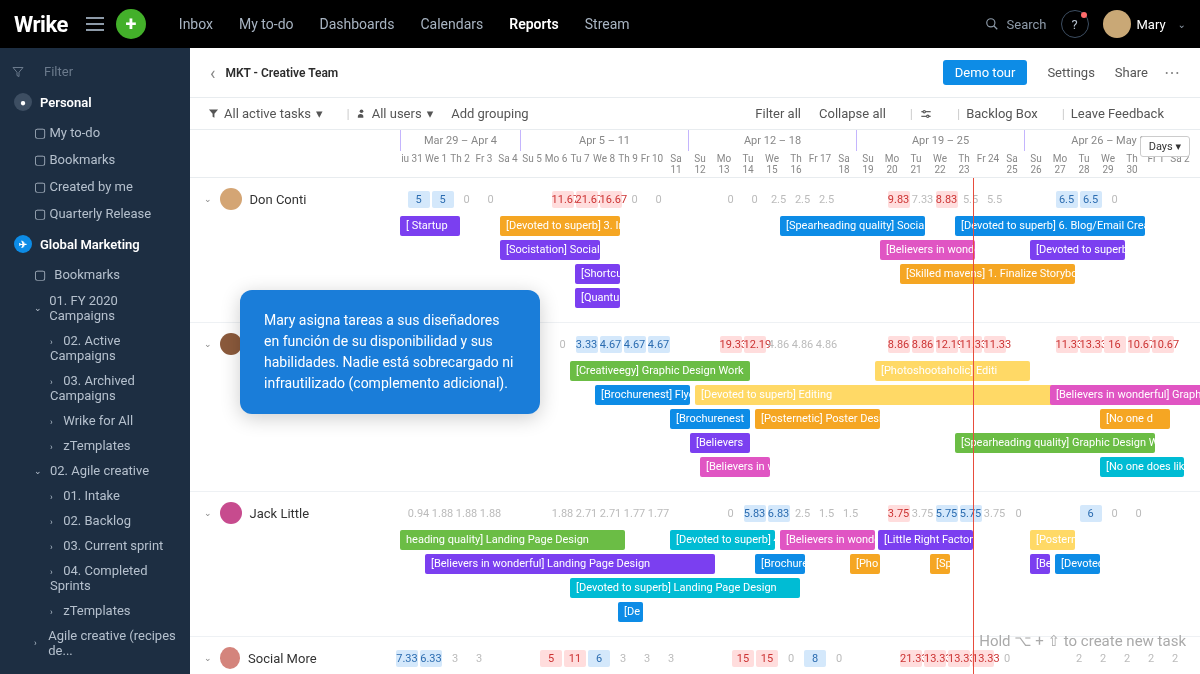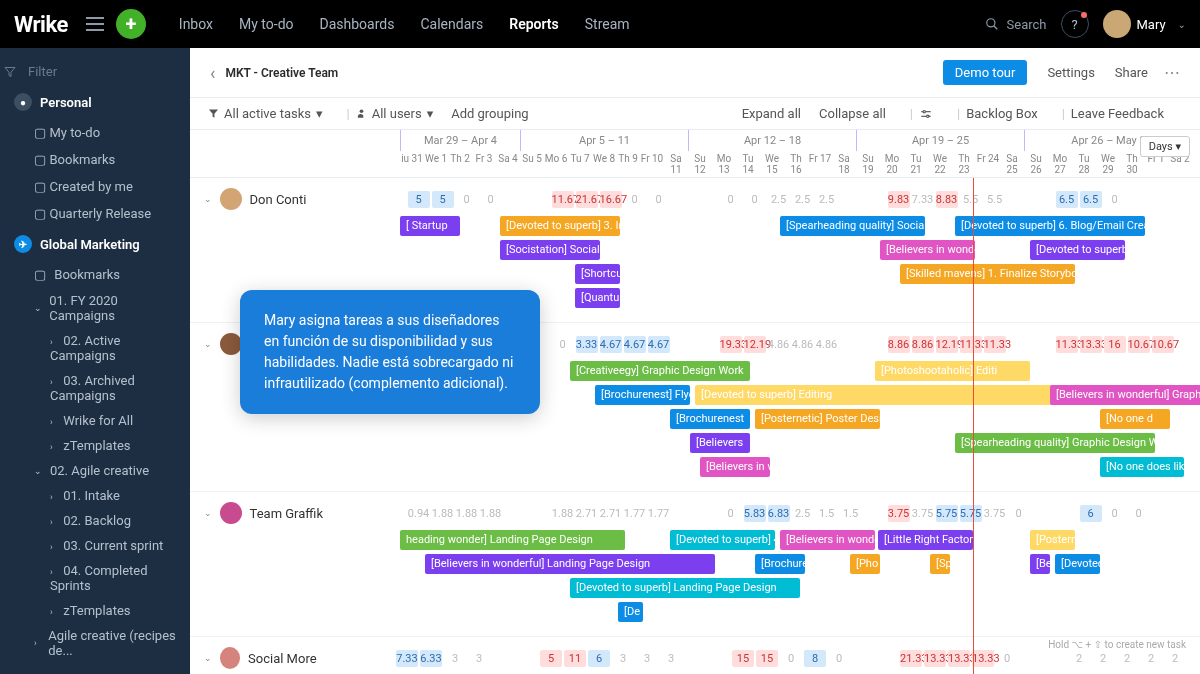--- a/index.html
+++ b/index.html
@@ -14,21 +14,21 @@
 .spacer{flex:1}
 .search-wrap{display:flex;align-items:center;color:#8d9aa8;font-size:13px}
 .search-wrap svg{margin-right:8px}
 .help-btn{width:28px;height:28px;border:1px solid #3d4e62;border-radius:50%;display:flex;align-items:center;justify-content:center;margin:0 14px;color:#b5c0cd;position:relative}
 .help-btn::after{content:"";position:absolute;top:1px;right:1px;width:6px;height:6px;background:#ff6b6b;border-radius:50%}
 .avatar{width:28px;height:28px;border-radius:50%;background:#c9a876;margin-right:6px}
 .user-name{color:#fff;font-size:13px;margin-right:12px}
 .chev{font-size:10px;color:#8d9aa8}
 .shell{display:flex;height:626px}
 .sidebar{width:190px;background:#1d2e42;color:#b5c0cd;padding:10px 0;overflow-y:auto;font-size:13px}
-.sb-filter{padding:6px 4px;color:#6b7a8c;display:flex;align-items:center;gap:12px}
+.sb-filter{padding:6px 12px;color:#6b7a8c;display:flex;align-items:center;gap:20px}
 .sb-sec{padding:8px 14px;color:#fff;font-weight:600;display:flex;align-items:center;gap:8px}
 .sb-sec .ico{width:18px;height:18px;border-radius:50%;background:#3d4e62;display:flex;align-items:center;justify-content:center;font-size:10px}
 .sb-item{padding:6px 14px 6px 34px;display:flex;align-items:center;gap:8px;cursor:pointer}
 .sb-sub{padding:5px 14px 5px 34px;display:flex;align-items:center;gap:6px;cursor:pointer}
 .sb-sub2{padding:5px 14px 5px 50px;cursor:pointer}
 .exp{font-size:9px;width:10px;display:inline-block}
 .main{flex:1;background:#fff;display:flex;flex-direction:column;overflow:hidden}
 .header{padding:12px 20px;border-bottom:1px solid #e8ecef;display:flex;align-items:center}
 .back{font-size:18px;color:#888;margin-right:10px;cursor:pointer}
 .title{font-size:12px;font-weight:600;color:#2b2b2b}
@@ -55,21 +55,21 @@
 .num{width:22px;text-align:center;padding:2px 0;border-radius:2px}
 .num.b{background:#d4e8fb;color:#2b6cb0}
 .num.r{background:#fdd;color:#c33}
 .num.z{color:#bbb}
 .bars{margin-top:6px;padding-left:210px}
 .bar-row{height:22px;position:relative;margin-bottom:2px}
 .bar{position:absolute;height:20px;border-radius:2px;color:#fff;font-size:11px;padding:3px 6px;white-space:nowrap;overflow:hidden}
 .tooltip{position:absolute;background:#1a7dd9;color:#fff;padding:20px 24px;border-radius:12px;font-size:14px;line-height:1.5;z-index:50;max-width:300px;box-shadow:0 4px 20px rgba(0,0,0,.2)}
 .days-sel{position:absolute;right:10px;top:6px;border:1px solid #ccc;padding:3px 8px;font-size:11px;background:#fff;border-radius:3px;z-index:6}
 .today-line{position:absolute;top:0;bottom:0;width:1px;background:#e74c3c;z-index:3}
-.hint{position:absolute;right:14px;bottom:24px;font-size:10px;color:#aaa}
+.hint{position:absolute;right:14px;bottom:24px;font-size:15px;color:#aaa}
 </style>
 </head>
 <body>
 
 <div class="topbar">
   <div class="logo"><span>Wrike</span></div>
   <div class="menu-icon">
       <span></span>
       <span></span>
       <span></span>
@@ -161,21 +161,21 @@
       <span class="tb-item"><svg width="11" height="11" viewBox="0 0 24 24" fill="currentColor">
             <polygon points="22 3 2 3 10 12.5 10 19 14 21 14 12.5 22 3"></polygon>
           </svg><span>All active tasks</span> ▾</span>
       <span class="tb-sep">|</span>
       <span class="tb-item"><svg width="11" height="11" viewBox="0 0 24 24" fill="currentColor">
             <circle cx="12" cy="7" r="4"></circle>
             <path d="M4 21v-2a6 6 0 0112 0v2"></path>
           </svg><span>All users</span> ▾</span>
       <span class="tb-item">Add grouping</span>
       <div class="spacer"></div>
-      <span class="tb-item">Expand all</span>
+      <span class="tb-item">Filter all</span>
       <span class="tb-item">Collapse all</span>
       <span class="tb-sep">|</span>
       <span class="tb-item">
           <svg width="14" height="14" viewBox="0 0 24 24" fill="none" stroke="currentColor" stroke-width="2">
             <line x1="4" y1="8" x2="20" y2="8"></line>
             <line x1="4" y1="16" x2="20" y2="16"></line>
             <circle cx="9" cy="8" r="2" fill="#fff"></circle>
             <circle cx="15" cy="16" r="2" fill="#fff"></circle>
           </svg>
         </span>
@@ -356,21 +356,21 @@
               <div class="bar-row">
                 <div class="bar" style="left: 300px; width: 70px; background: rgb(224, 85, 195);">[Believers in wo</div>
                 <div class="bar" style="left: 700px; width: 84px; background: rgb(0, 188, 212);">[No one does like u</div>
               </div>
             </div>
           </div>
           <div class="user-row">
             <div class="u-head">
               <span class="u-exp">⌄</span>
               <span class="u-av" style="background:#c74b8e"></span>
-              <span class="u-name">Team Graffik</span>
+              <span class="u-name">Jack Little</span>
               <div class="u-nums">
                 <span class="num z">0.94</span>
                 <span class="num z">1.88</span>
                 <span class="num z">1.88</span>
                 <span class="num z">1.88</span>
                 <span class="num z"></span>
                 <span class="num z"></span>
                 <span class="num z">1.88</span>
                 <span class="num z">2.71</span>
                 <span class="num z">2.71</span>
@@ -393,21 +393,21 @@
                 <span class="num z">0</span>
                 <span class="num z"></span>
                 <span class="num z"></span>
                 <span class="num b">6</span>
                 <span class="num z">0</span>
                 <span class="num z">0</span>
               </div>
             </div>
             <div class="bars">
               <div class="bar-row">
-                <div class="bar" style="left: 0px; width: 225px; background: rgb(107, 189, 69);">heading wonder] Landing Page Design</div>
+                <div class="bar" style="left: 0px; width: 225px; background: rgb(107, 189, 69);">heading quality] Landing Page Design</div>
                 <div class="bar" style="left: 270px; width: 105px; background: rgb(0, 188, 212);">[Devoted to superb] 4</div>
                 <div class="bar" style="left: 380px; width: 95px; background: rgb(224, 85, 195);">[Believers in wonder</div>
                 <div class="bar" style="left: 478px; width: 95px; background: rgb(123, 63, 240);">[Little Right Factor] P</div>
                 <div class="bar" style="left: 630px; width: 45px; background: rgb(255, 217, 102);">[Postern</div>
               </div>
               <div class="bar-row">
                 <div class="bar" style="left: 25px; width: 290px; background: rgb(123, 63, 240);">[Believers in wonderful] Landing Page Design</div>
                 <div class="bar" style="left: 355px; width: 50px; background: rgb(13, 140, 230);">[Brochure</div>
                 <div class="bar" style="left: 450px; width: 30px; background: rgb(245, 166, 35);">[Pho</div>
                 <div class="bar" style="left: 530px; width: 20px; background: rgb(245, 166, 35);">[Sp</div>

